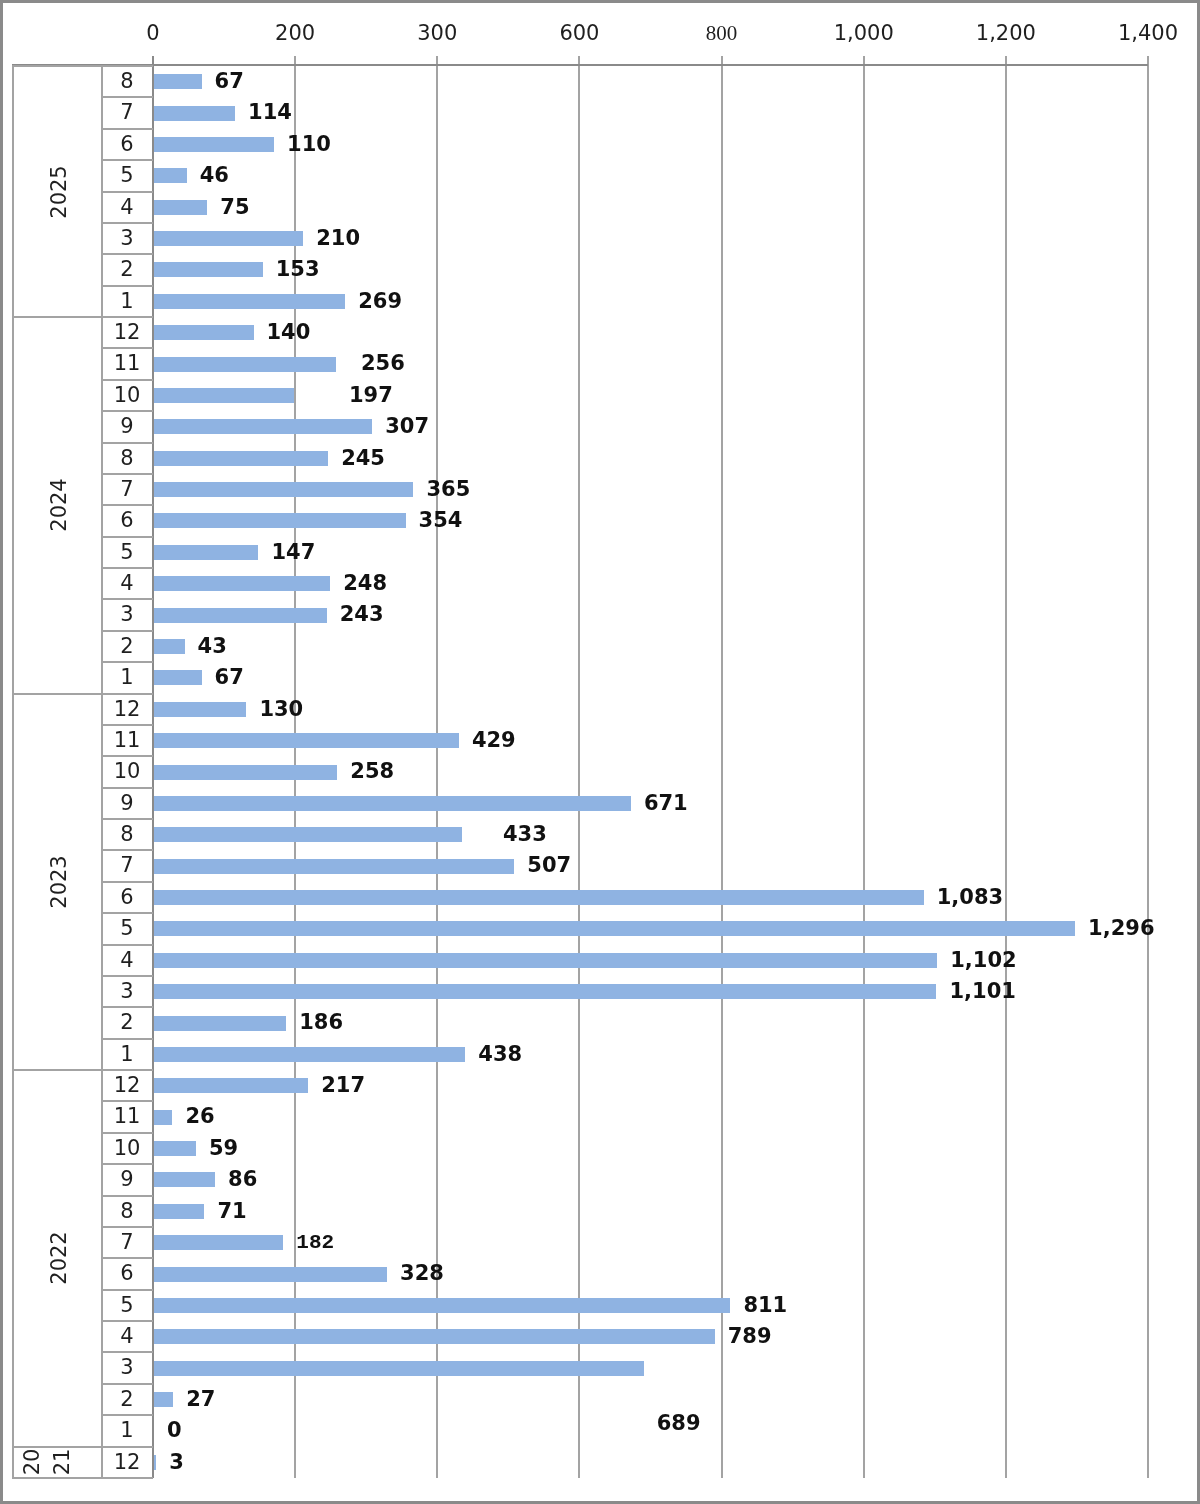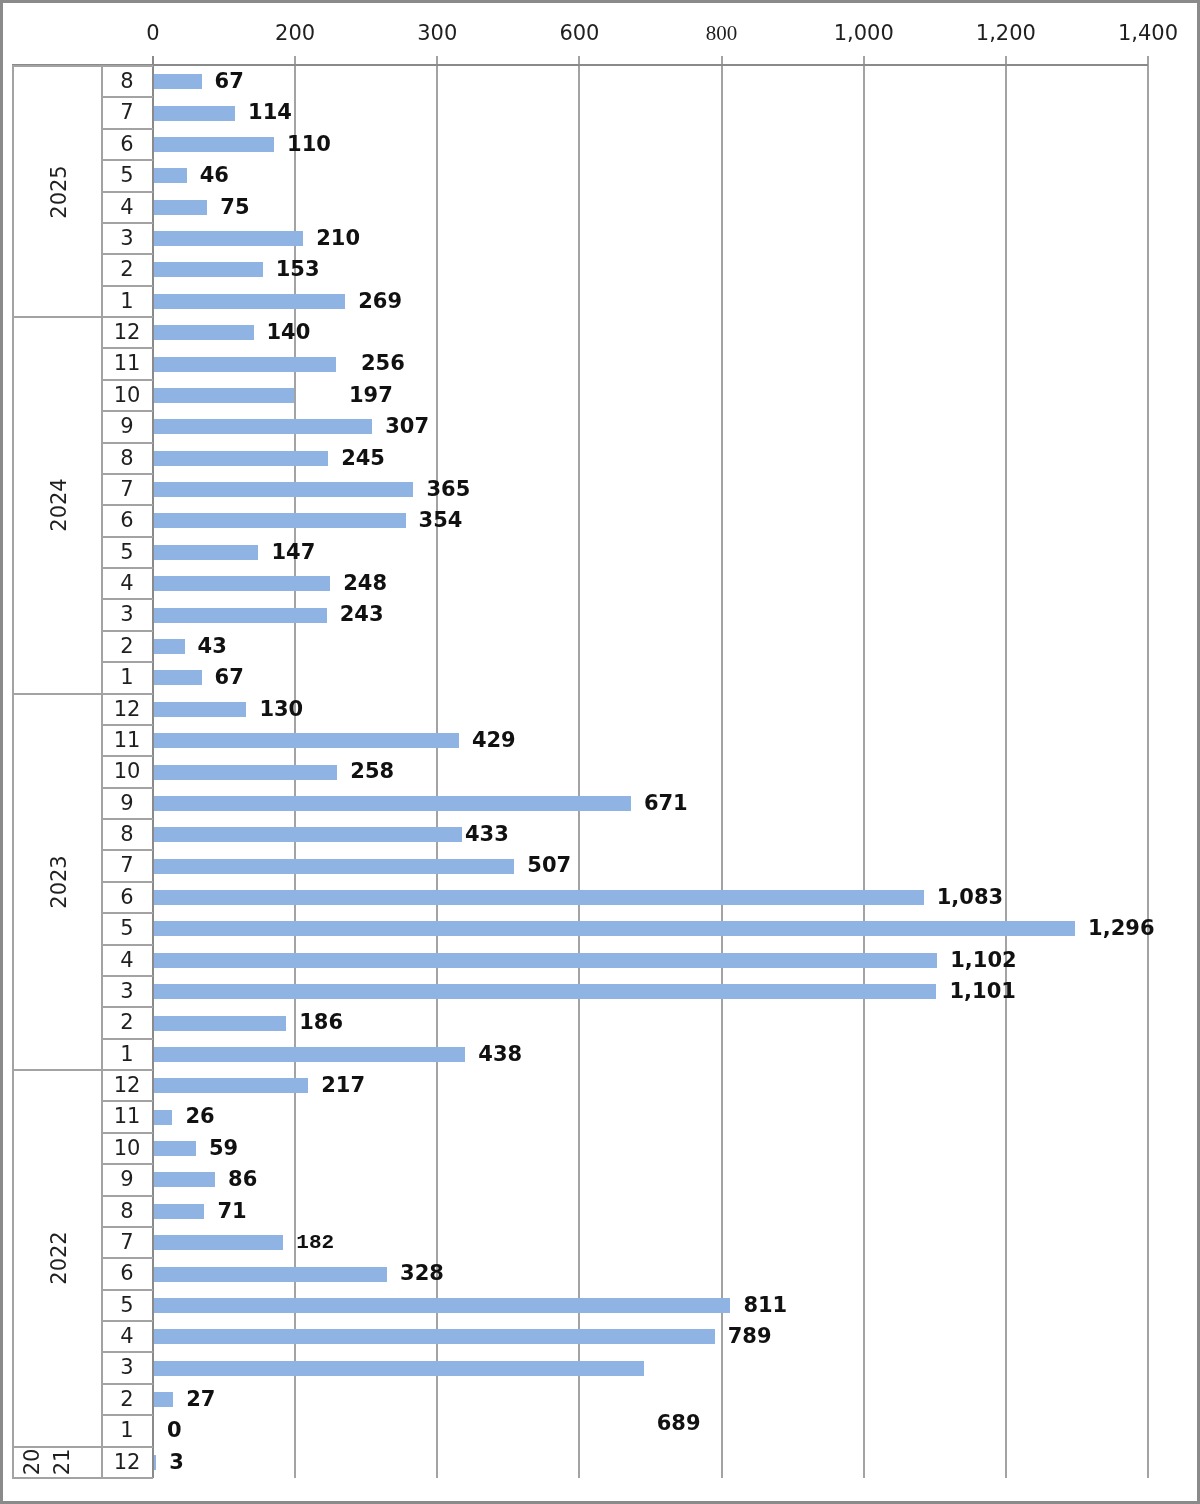--- a/index.html
+++ b/index.html
@@ -139,21 +139,21 @@
     <div class="month-label" style="left: 98px; top: 753.311px; width: 52px; line-height: 31.3778px; height: 31.3778px;">10</div>
     <div class="bar" style="left: 151px; top: 761.5px; width: 183.364px; height: 15px; background: rgb(143, 179, 226);"></div>
     <div class="val-label" style="left: 347.364px; top: 753.311px; height: 31.3778px; line-height: 31.3778px;">258</div>
     <div class="sep" style="left: 98px; top: 783.689px; width: 52px;"></div>
     <div class="month-label" style="left: 98px; top: 784.689px; width: 52px; line-height: 31.3778px; height: 31.3778px;">9</div>
     <div class="bar" style="left: 151px; top: 792.878px; width: 476.889px; height: 15px; background: rgb(143, 179, 226);"></div>
     <div class="val-label" style="left: 640.889px; top: 784.689px; height: 31.3778px; line-height: 31.3778px;">671</div>
     <div class="sep" style="left: 98px; top: 815.067px; width: 52px;"></div>
     <div class="month-label" style="left: 98px; top: 816.067px; width: 52px; line-height: 31.3778px; height: 31.3778px;">8</div>
     <div class="bar" style="left: 151px; top: 824.256px; width: 307.739px; height: 15px; background: rgb(143, 179, 226);"></div>
-    <div class="val-label" style="left: 462px; top: 816.067px; height: 31.3778px; line-height: 31.3778px;">433</div>
+    <div class="val-label" style="left: 500px; top: 816.067px; height: 31.3778px; line-height: 31.3778px;">433</div>
     <div class="sep" style="left: 98px; top: 846.444px; width: 52px;"></div>
     <div class="month-label" style="left: 98px; top: 847.444px; width: 52px; line-height: 31.3778px; height: 31.3778px;">7</div>
     <div class="bar" style="left: 151px; top: 855.633px; width: 360.332px; height: 15px; background: rgb(143, 179, 226);"></div>
     <div class="val-label" style="left: 524.332px; top: 847.444px; height: 31.3778px; line-height: 31.3778px;">507</div>
     <div class="sep" style="left: 98px; top: 877.822px; width: 52px;"></div>
     <div class="month-label" style="left: 98px; top: 878.822px; width: 52px; line-height: 31.3778px; height: 31.3778px;">6</div>
     <div class="bar" style="left: 151px; top: 887.011px; width: 769.704px; height: 15px; background: rgb(143, 179, 226);"></div>
     <div class="val-label" style="left: 933.704px; top: 878.822px; height: 31.3778px; line-height: 31.3778px;">1,083</div>
     <div class="sep" style="left: 98px; top: 909.2px; width: 52px;"></div>
     <div class="month-label" style="left: 98px; top: 910.2px; width: 52px; line-height: 31.3778px; height: 31.3778px;">5</div>

